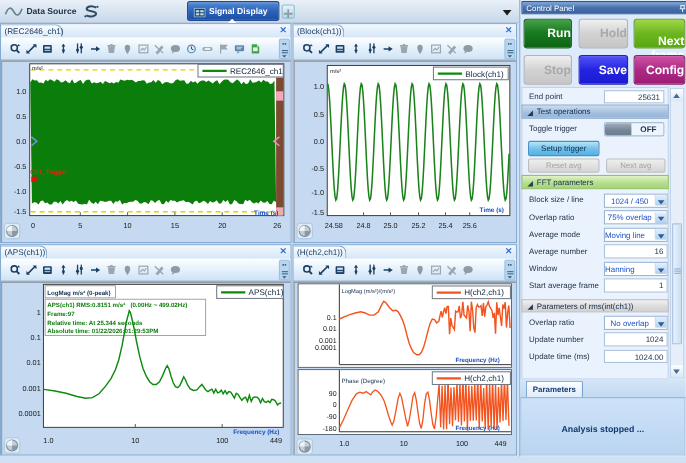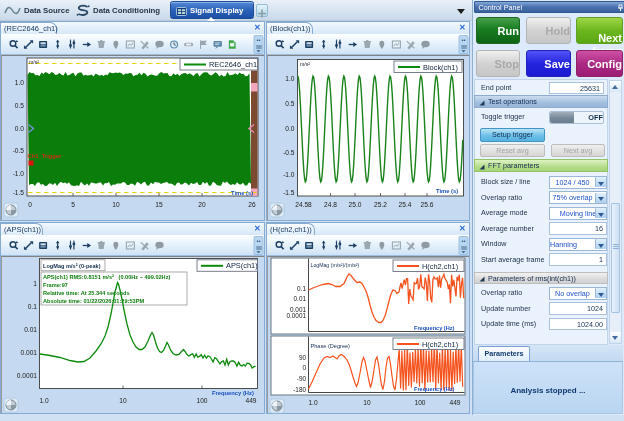--- a/index.html
+++ b/index.html
@@ -25,21 +25,20 @@
 <div class="abs" style="left:0;top:0;width:472px;height:21px;background:linear-gradient(#eaf0f8,#d5e2ef 60%,#c9d9ea);border-bottom:1px solid #b9cadd">
  <svg class="abs" style="left:4px;top:5px" width="17" height="11" viewBox="0 0 17 11">
   <path d="M1 8 C 3.5 1,6 1,8.5 5.5 C 11 10,13.5 10,16 3" fill="none" stroke="#66828e" stroke-width="1.5"></path>
  </svg>
  <div class="abs" style="left:24px;top:0;height:21px;line-height:21px;font-size:7.8px;font-weight:bold;color:#243548">Data Source</div>
  <svg class="abs" style="left:76px;top:4px" width="14" height="13" viewBox="0 0 14 13">
   <path d="M11.5 3 C 7 0.5,2.5 2,2.8 4.4 C 3.1 6.8,11 5.6,11.3 8.2 C 11.6 10.6,6.5 12,2.5 10" fill="none" stroke="#2d4b66" stroke-width="1.8"></path>
   <circle cx="12.6" cy="2.2" r="1" fill="#2d4b66"></circle>
       <circle cx="1.6" cy="10.8" r="1" fill="#2d4b66"></circle>
  </svg>
- <div class="abs" style="left:93px;top:0;height:21px;line-height:21px;font-size:7.8px;font-weight:bold;color:#243548">Data Conditioning</div>
  <div class="abs" style="left:170px;top:1px;width:84px;height:18px;background:linear-gradient(#5289d6,#2a60b6 55%,#1b50a6);border:1px solid #1c4c94;border-radius:2.5px;box-shadow:inset 0 1px 0 #8ab4e8">
    <svg class="abs" style="left:5px;top:4.5px" width="11" height="9" viewBox="0 0 11 9">
      <rect x="0.5" y="0.5" width="10" height="8" rx="1" fill="#0e3c7c" stroke="#9fc2e0" stroke-width="1"></rect>
      <rect x="2" y="2.2" width="3.2" height="2" fill="#bcd8d4"></rect>
         <rect x="6" y="2.2" width="3.2" height="2" fill="#bcd8d4"></rect>
      <rect x="2" y="5" width="3.2" height="2" fill="#bcd8d4"></rect>
         <rect x="6" y="5" width="3.2" height="2" fill="#bcd8d4"></rect>
    </svg>
    <div class="abs" style="left:19px;top:0;height:18px;line-height:18px;font-size:7.8px;font-weight:bold;color:#fff">Signal Display</div>
  </div>
@@ -422,40 +421,40 @@
   </div>
 <div class="vbox" style="left:549px;top:81.5px;width:55px;height:12px;line-height:11px;text-align:right;padding-right:3px">25631</div>
 <div class="hdr" style="top:95px;background:linear-gradient(#ccdcef,#a3bfdf 60%,#96b5d9);border:1px solid #8fabce"><svg class="abs" style="left:4px;top:3.5px" width="6" height="6" viewBox="0 0 6 6">
       <path d="M5.5 0.5 v5 h-5 z" fill="#223a52"></path>
     </svg>Test operations</div>
 <div class="prow" style="top:109px;height:16px">
     <div class="plabel" style="line-height:16px">Toggle trigger</div>
   </div>
 <div class="abs" style="left:549px;top:110.5px;width:55px;height:13.5px;background:#eef4fb;border:1px solid #a9bfd6;border-radius:2px">
 <div class="abs" style="left:0;top:0;width:24px;height:11.5px;background:linear-gradient(#a3aeba,#77879a 55%,#6d7d90);border-radius:2px 0 0 2px"></div>
-<div class="abs" style="left:26px;top:0;width:27px;height:11.5px;line-height:11.5px;font-size:7.4px;font-weight:bold;color:#15304f;text-align:right">OFF</div>
+<div class="abs" style="left:26px;top:0;width:27px;height:11.5px;line-height:11.5px;font-size:7.4px;font-weight:bold;color:#15304f;text-align:center">OFF</div>
   </div>
 <div class="abs" style="left:480px;top:128px;width:65px;height:13.5px;background:linear-gradient(#b8e4f6,#6fc0e8 55%,#55b2e2);border:1px solid #4492c6;border-radius:2px;font-size:7.2px;color:#0c2c52;text-align:center;line-height:12.5px">Setup trigger</div>
 <div class="abs" style="left:480px;top:143.5px;width:65px;height:13px;background:linear-gradient(#efefef,#d5d5d5);border:1px solid #bdbdbd;border-radius:2px;font-size:7.2px;color:#a3a3a3;text-align:center;line-height:12px">Reset avg</div>
 <div class="abs" style="left:551px;top:143.5px;width:54px;height:13px;background:linear-gradient(#efefef,#d5d5d5);border:1px solid #bdbdbd;border-radius:2px;font-size:7.2px;color:#a3a3a3;text-align:center;line-height:12px">Next avg</div>
 <div class="hdr" style="top:159px;background:linear-gradient(#def2c4,#b5dd8b 60%,#a6d478);border:1px solid #94c266"><svg class="abs" style="left:4px;top:3.5px" width="6" height="6" viewBox="0 0 6 6">
       <path d="M5.5 0.5 v5 h-5 z" fill="#223a52"></path>
     </svg>FFT parameters</div>
 <div class="prow" style="top:174px;height:15.5px">
     <div class="plabel" style="line-height:15.5px">Block size / line</div>
   </div>
 <div class="combo" style="left:549px;top:175.5px;width:58px;height:13px;line-height:12px;text-align:center;padding-right:11px">1024 / 450<div class="cbtn"></div></div>
 <div class="prow" style="top:189.5px;height:15.5px">
     <div class="plabel" style="line-height:15.5px">Overlap ratio</div>
   </div>
 <div class="combo" style="left:549px;top:191.0px;width:58px;height:13px;line-height:12px;text-align:center;padding-right:11px">75% overlap<div class="cbtn"></div></div>
 <div class="prow" style="top:205px;height:15.5px">
     <div class="plabel" style="line-height:15.5px">Average mode</div>
   </div>
-<div class="combo" style="left:549px;top:206.5px;width:58px;height:13px;line-height:12px;text-align:center;padding-right:0">Moving line<div class="cbtn"></div></div>
+<div class="combo" style="left:549px;top:206.5px;width:58px;height:13px;line-height:12px;text-align:left;padding-right:0">Moving line<div class="cbtn"></div></div>
 <div class="prow" style="top:220.5px;height:15.5px">
     <div class="plabel" style="line-height:15.5px">Average number</div>
   </div>
 <div class="vbox" style="left:549px;top:222.0px;width:58px;height:12.5px;line-height:11.5px;text-align:right;padding-right:3px">16</div>
 <div class="prow" style="top:236px;height:15.5px">
     <div class="plabel" style="line-height:15.5px">Window</div>
   </div>
 <div class="combo" style="left:549px;top:237.5px;width:58px;height:13px;line-height:12px;text-align:center;padding-right:29px">Hanning<div class="cbtn"></div></div>
 <div class="prow" style="top:251.5px;height:15.5px">
     <div class="plabel" style="line-height:15.5px">Start average frame</div>

